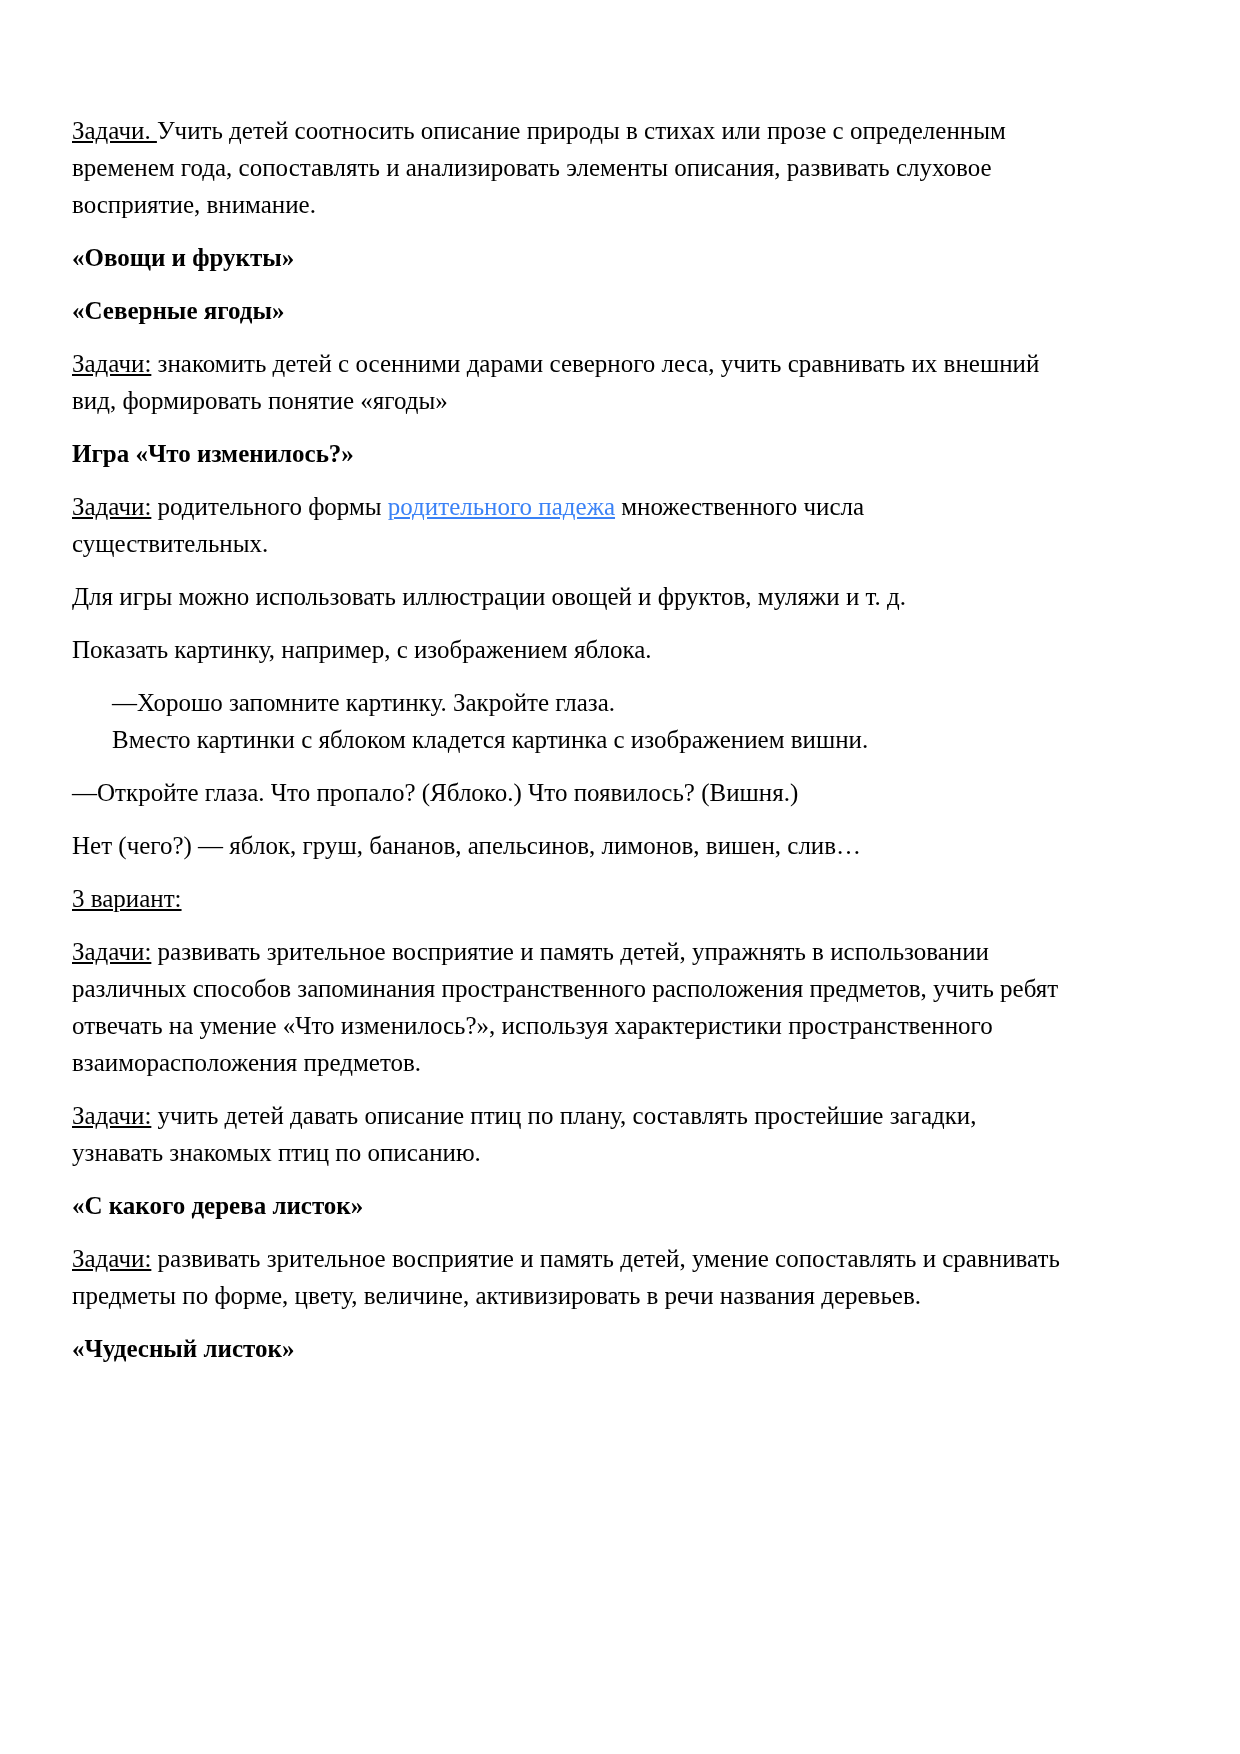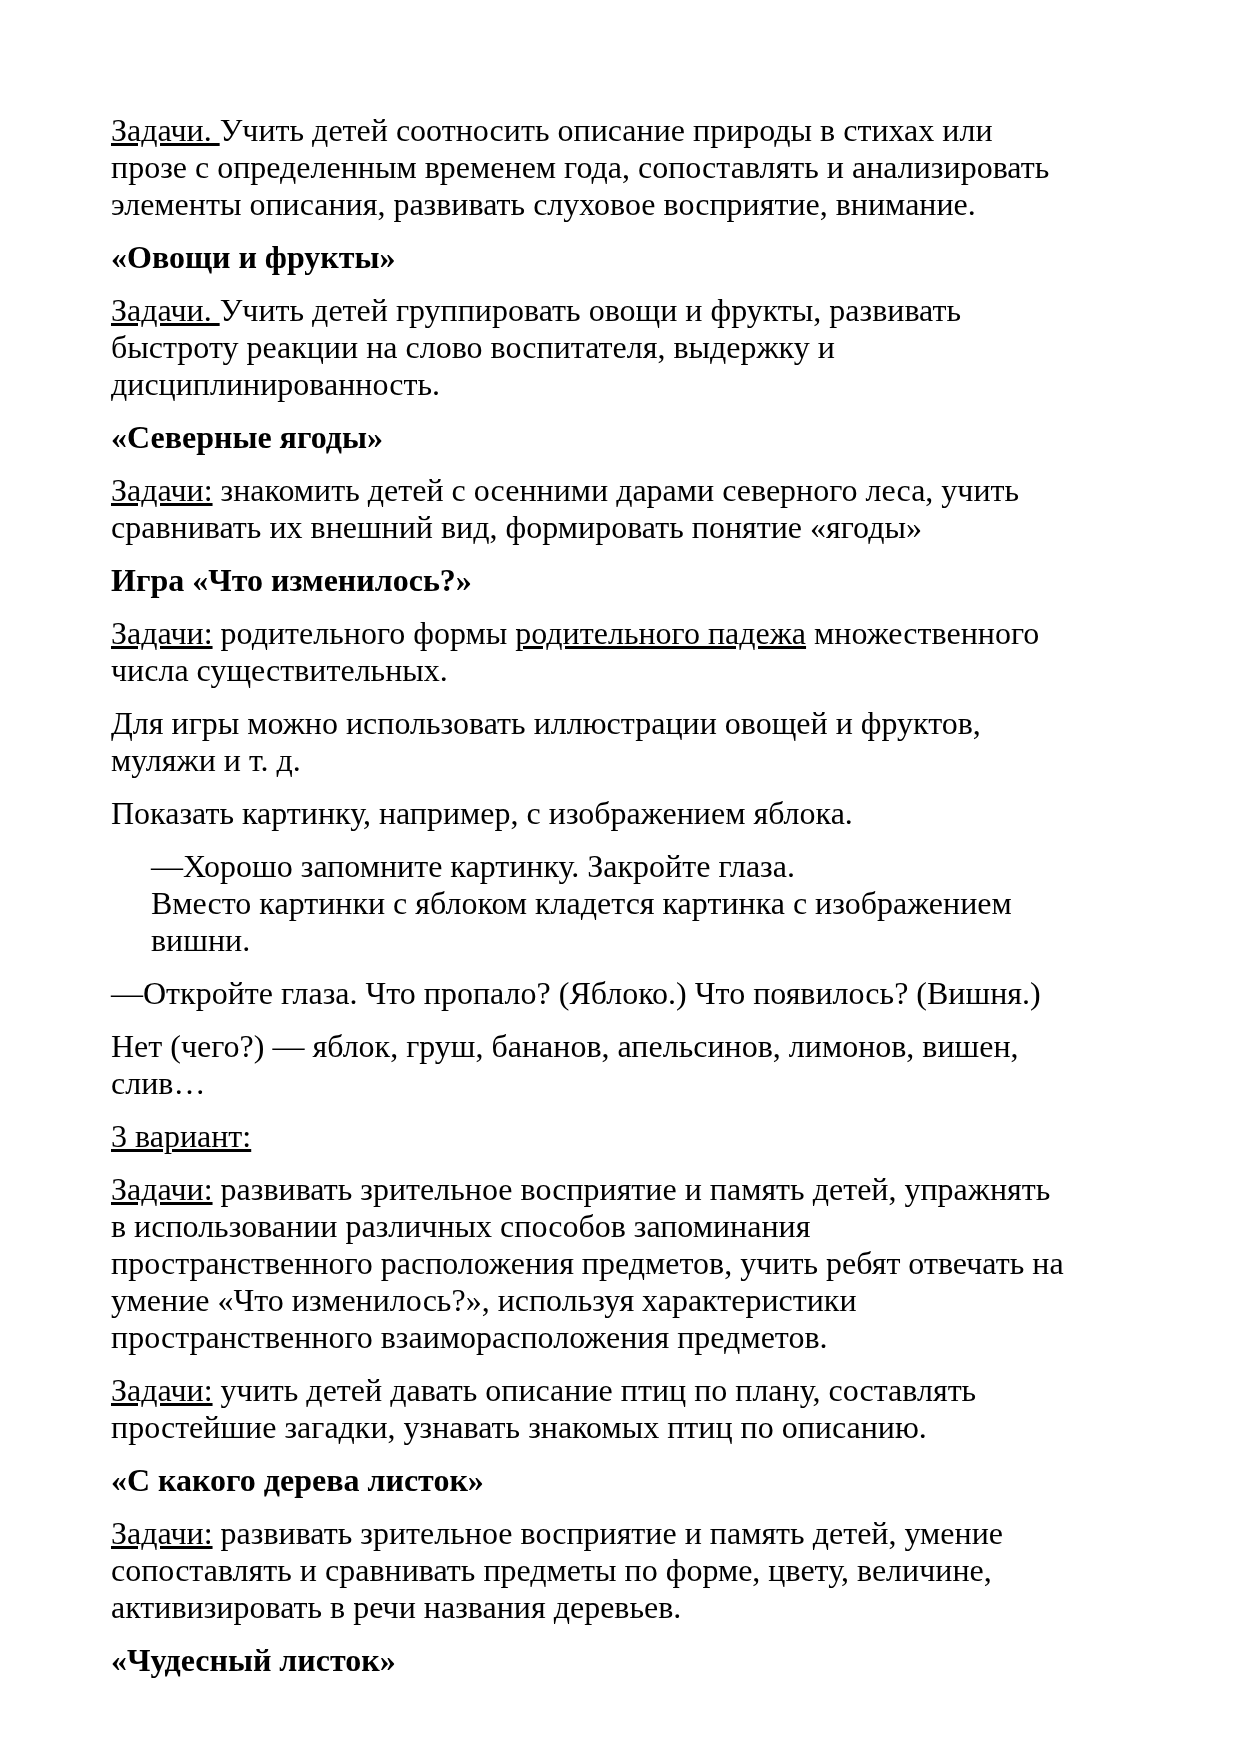--- a/index.html
+++ b/index.html
@@ -6,59 +6,58 @@
     margin: 0;
     padding: 0;
     background: #ffffff;
   }
   .page {
     position: relative;
     width: 1218px;
     height: 1754px;
     box-sizing: border-box;
     background: #ffffff;
-    padding: 112px 152px 40px 111px;
+    padding: 112px 152px 40px 72px;
     font-family: "Liberation Serif", "DejaVu Serif", serif;
-    font-size: 32px;
+    font-size: 25px;
     line-height: 37px;
     color: #000000;
     overflow: hidden;
   }
   .page p {
     margin: 16px 0;
   }
   .page p:first-child {
     margin-top: 0;
   }
   .heading {
     font-weight: bold;
   }
   .u {
     text-decoration: underline;
   }
   .hyperlink {
-    color: #000000;
+    color: #3b82f6;
     text-decoration: underline;
     cursor: pointer;
   }
   .line {
     display: block;
     margin-left: 40px;
   }
 </style>
 </head>
 <body>
 
 <div class="page">
 
   <p><span class="u">Задачи. </span><span>Учить детей соотносить описание природы в стихах или прозе с определенным временем года, сопоставлять и анализировать элементы описания, развивать слуховое восприятие, внимание.</span></p>
 
   <p class="heading"><span>«Овощи и фрукты»</span></p>
 
-  <p><span class="u">Задачи. </span><span>Учить детей группировать овощи и фрукты, развивать быстроту реакции на слово воспитателя, выдержку и дисциплинированность.</span></p>
 
   <p class="heading"><span>«Северные ягоды»</span></p>
 
   <p><span class="u">Задачи:</span><span> знакомить детей с осенними дарами северного леса, учить сравнивать их внешний вид, формировать понятие «ягоды»</span></p>
 
   <p class="heading"><span>Игра «Что изменилось?»</span></p>
 
   <p><span class="u">Задачи:</span><span> родительного формы </span><a class="hyperlink">родительного падежа</a><span> множественного числа существительных.</span></p>
 
   <p><span>Для игры можно использовать иллюстрации овощей и фруктов, муляжи и т. д.</span></p>

